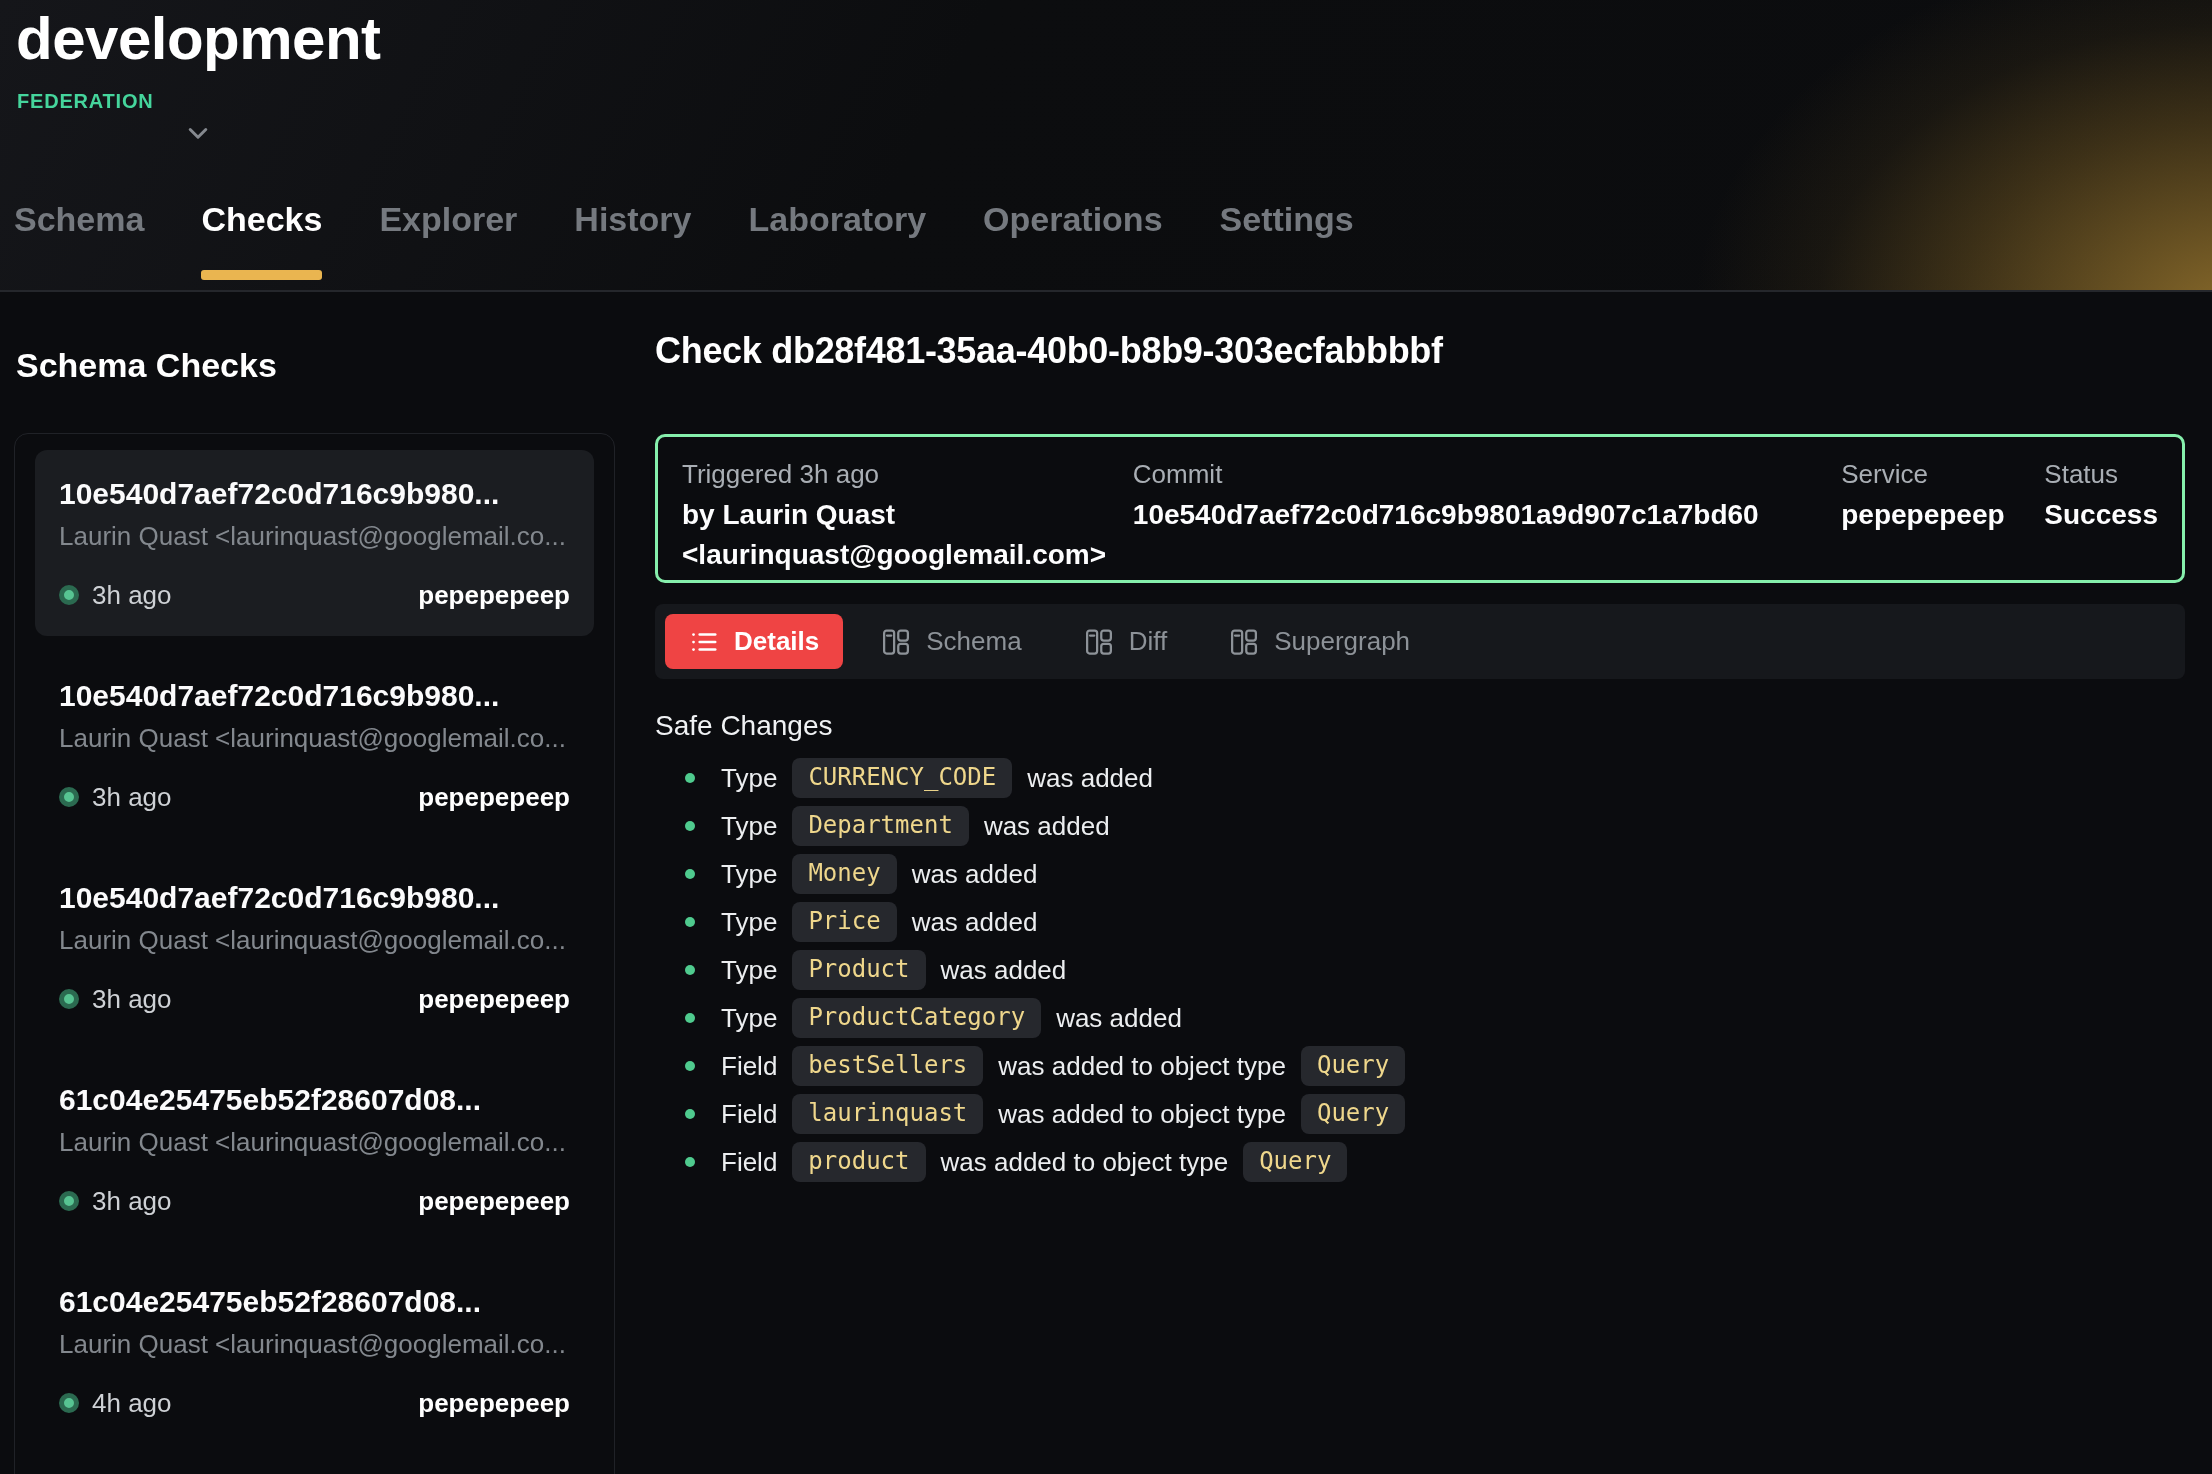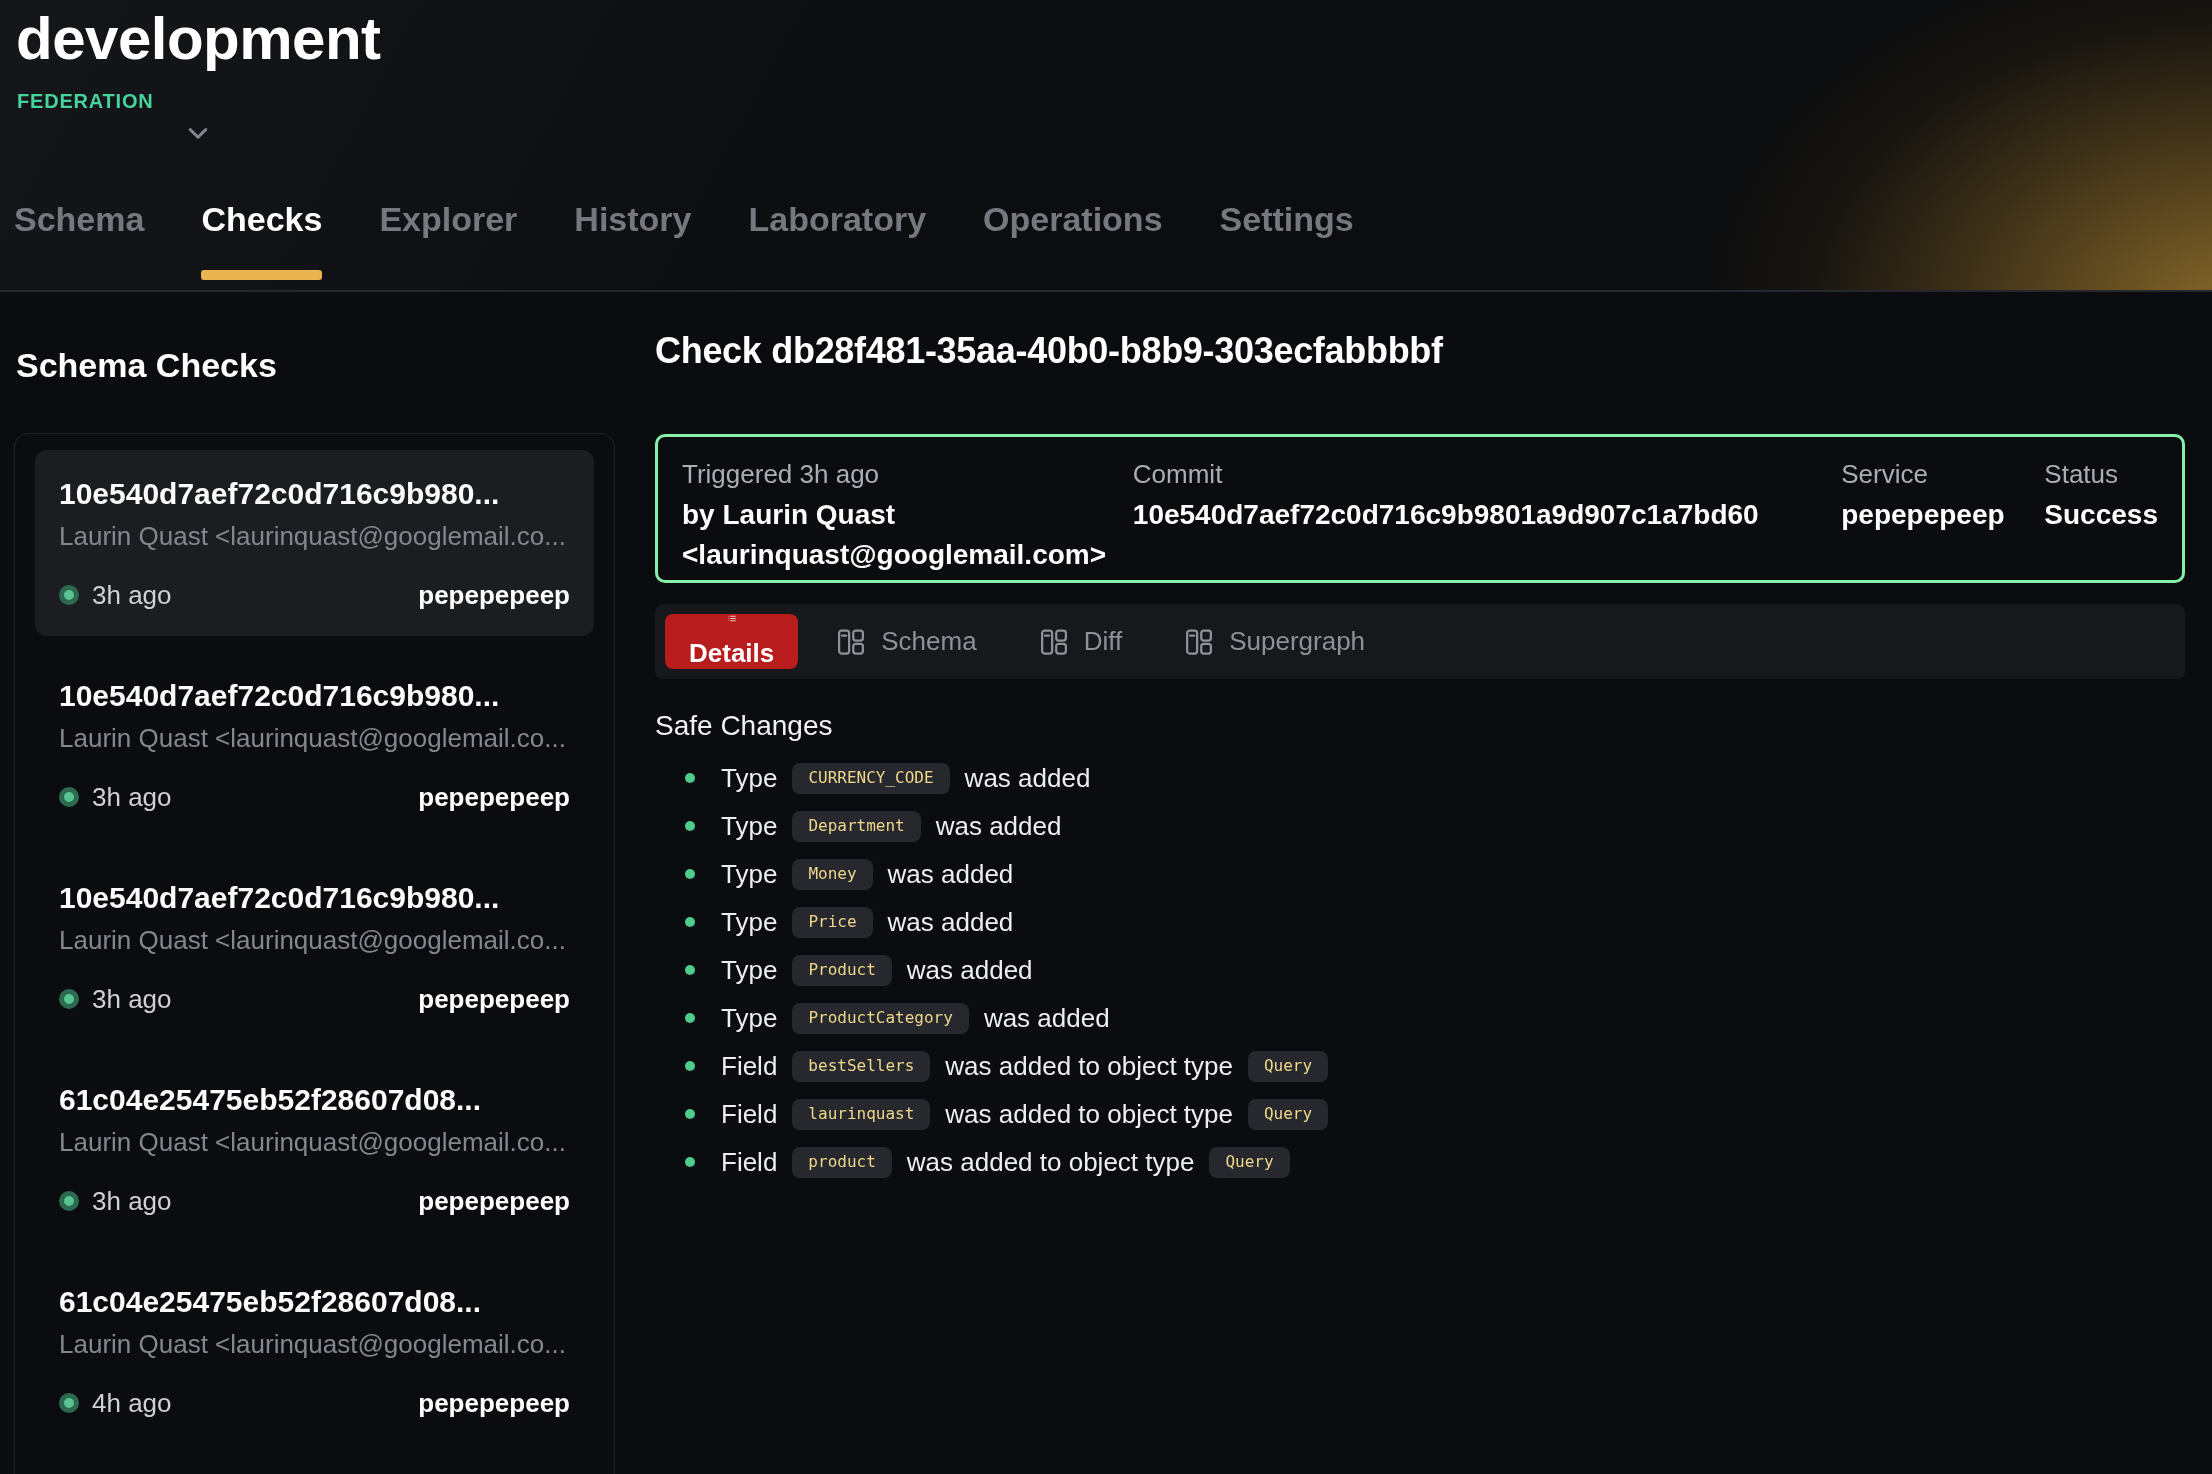--- a/index.html
+++ b/index.html
@@ -66,32 +66,32 @@
   .meta-label { font-size:26px; line-height:34px; color:#a9aeb4; }
   .meta-value { margin-top:4px; font-size:28px; line-height:40px; font-weight:700; color:#fdfdfe; }
 
   .view-tabs {
     position:absolute; top:312px; left:0; width:1530px; height:75px;
     background:#16181c; border-radius:8px;
     display:flex; align-items:center; padding:0 10px;
   }
   .vtab { display:flex; align-items:center; gap:15px; height:55px; padding:0 24px;
           border-radius:8px; font-size:26px; font-weight:500; color:#8d9298; cursor:pointer; }
-  .vtab.active { background:#b91c1c; color:#fff; font-weight:600;flex-direction:column; }
+  .vtab.active { background:#ef4444; color:#fff; font-weight:600; }
   .vtab + .vtab { margin-left:14px; }
   .vtab svg { display:block; }
 
   .section-title { position:absolute; top:418px; left:0; font-size:28px; color:#f0f2f4; }
 
   .changes { position:absolute; top:462px; left:0; list-style:none; }
   .change-row { display:flex; align-items:center; height:48px; font-size:26px; color:#eceef0; }
   .bullet { width:10px; height:10px; border-radius:50%; background:#4fcb8e; margin:0 26px 0 30px; flex:0 0 auto; }
   .chip {
     font-family:"DejaVu Sans Mono","Liberation Mono",monospace;
-    font-size:16px; color:#efd78c; background:#26282d; border-radius:8px;
+    font-size:24px; color:#efd78c; background:#26282d; border-radius:8px;
     padding:5px 16px 7px; margin:0 15px; white-space:nowrap;
   }
   .chip.chip2 { margin-right:0; }
 </style>
 </head>
 <body>
 
 <div class="header">
   <div class="header-glow"></div>
 

